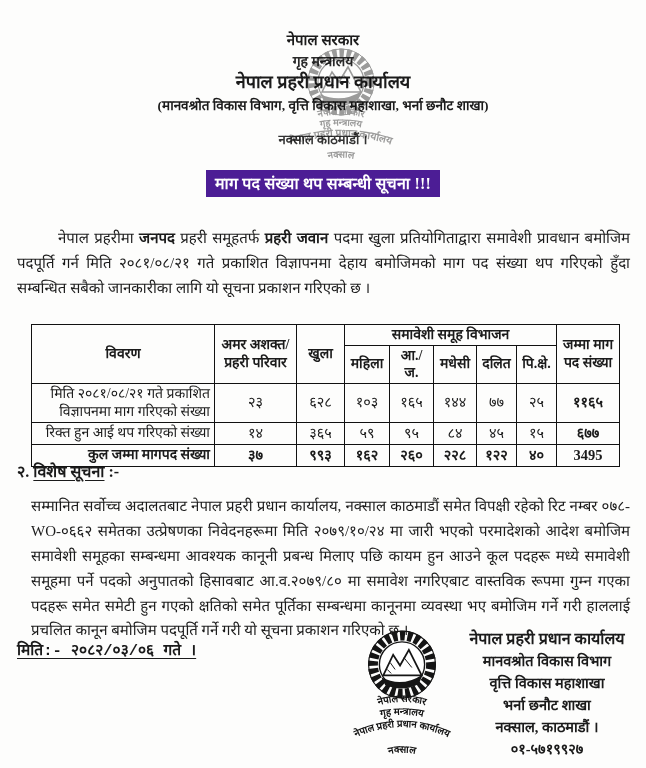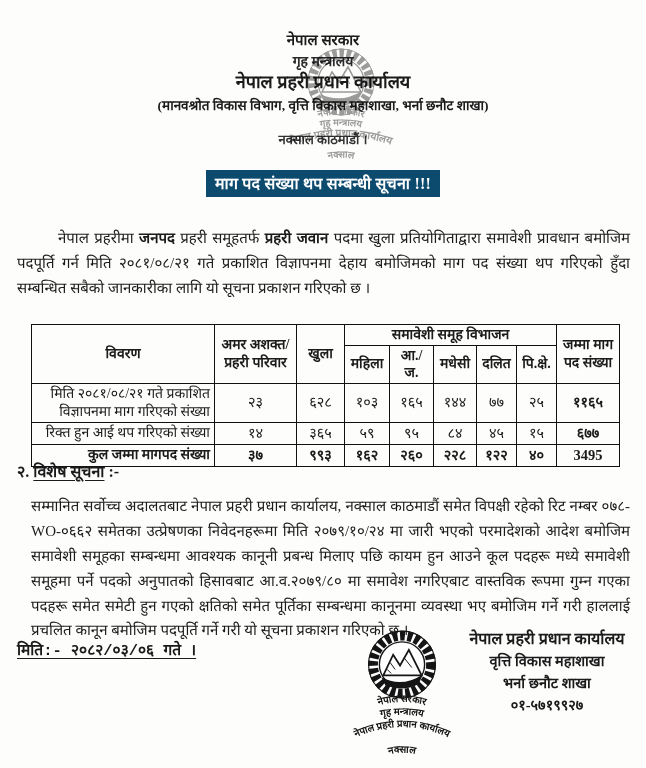--- a/index.html
+++ b/index.html
@@ -117,21 +117,21 @@
     </defs>
     <g fill="#4a4a4a" font-weight="bold" text-anchor="middle">
       <text font-size="9.5"><textPath href="#wm-a1" startOffset="50%">नेपाल सरकार</textPath></text>
       <text font-size="9.5"><textPath href="#wm-a2" startOffset="50%">गृह मन्त्रालय</textPath></text>
       <text font-size="10.5"><textPath href="#wm-a3" startOffset="50%">नेपाल प्रहरी प्रधान कार्यालय</textPath></text>
       <text font-size="9.5"><textPath href="#wm-a4" startOffset="50%">नक्साल</textPath></text>
     </g>
   </svg>
 
   <div class="banner">
-    <span id="banner-span" style="background: #0c4a6e; color: rgb(255, 255, 255);">माग पद संख्या थप सम्बन्धी सूचना !!!</span>
+    <span id="banner-span" style="background: #4c1d95; color: rgb(255, 255, 255);">माग पद संख्या थप सम्बन्धी सूचना !!!</span>
   </div>
 
   <p class="para1"><span>नेपाल प्रहरीमा </span><b>जनपद</b><span> प्रहरी समूहतर्फ </span><b>प्रहरी जवान</b><span> पदमा खुला प्रतियोगिताद्वारा समावेशी प्रावधान बमोजिम पदपूर्ति गर्न मिति २०८१/०८/२१ गते प्रकाशित विज्ञापनमा देहाय बमोजिमको माग पद संख्या थप गरिएको हुँदा सम्बन्धित सबैको जानकारीका लागि यो सूचना प्रकाशन गरिएको छ ।</span></p>
 
 
   <table class="mag">
     <colgroup>
       <col style="width:183px">
         <col style="width:82px">
         <col style="width:48px">
@@ -221,18 +221,20 @@
     <g fill="#151515" font-weight="bold" text-anchor="middle">
       <text font-size="10"><textPath href="#st-a1" startOffset="50%">नेपाल सरकार</textPath></text>
       <text font-size="10"><textPath href="#st-a2" startOffset="50%">गृह मन्त्रालय</textPath></text>
       <text font-size="10"><textPath href="#st-a3" startOffset="50%">नेपाल प्रहरी प्रधान कार्यालय</textPath></text>
       <text font-size="10"><textPath href="#st-a4" startOffset="50%">नक्साल</textPath></text>
     </g>
   </svg>
 
   <div class="office-block">
     <div class="ob-office">नेपाल प्रहरी प्रधान कार्यालय</div>
+    <div class="ob-line">मानवश्रोत विकास विभाग</div>
     <div class="ob-line">वृत्ति विकास महाशाखा</div>
     <div class="ob-line">भर्ना छनौट शाखा</div>
+    <div class="ob-line">नक्साल, काठमाडौं ।</div>
     <div class="ob-line">०१-५७१९९२७</div>
   </div>
 
 </div>
 
 </body></html>

